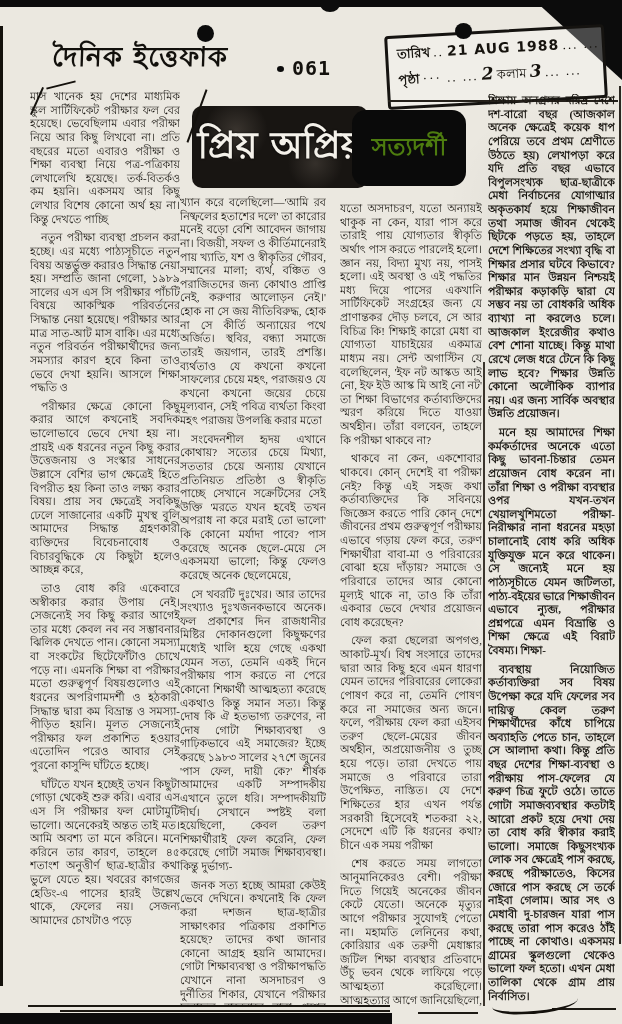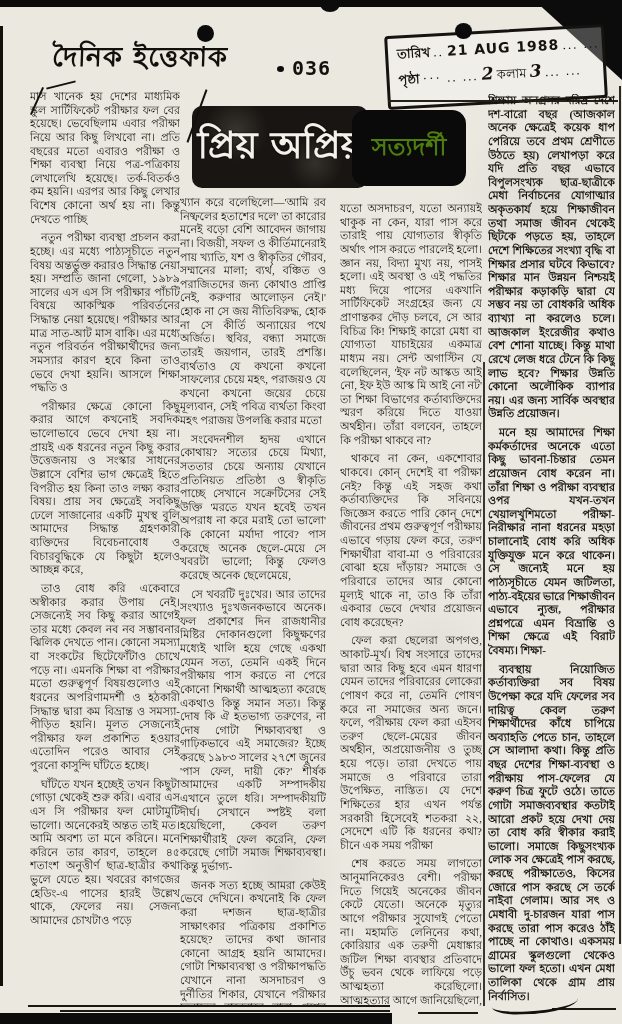--- a/index.html
+++ b/index.html
@@ -111,21 +111,21 @@
   <div class="top-bar"></div>
   <div class="top-blob"></div>
   <div class="corner-tri"></div>
   <div class="left-edge"></div>
   <div class="right-edge"></div>
   <div class="bottom-strip"></div>
 
   <div class="masthead">দৈনিক ইত্তেফাক</div>
   <div class="dot dot-masthead"></div>
   <div class="dot dot-mid"></div>
-  <div class="doc-number">036</div>
+  <div class="doc-number">061</div>
 
   <div class="stamp">
     <div class="stamp-row">
       <span class="stamp-label">তারিখ</span>
       <span class="stamp-dots">..</span>
       <span class="stamp-date">21 AUG 1988</span>
       <span class="stamp-dots">... ...</span>
     </div>
     <div class="stamp-row">
       <span class="stamp-label">পৃষ্ঠা</span>
@@ -140,29 +140,29 @@
   <div class="header-rule"></div>
 
   <div class="hl-main">প্রিয় অপ্রিয়</div>
   <div class="hl-kicker">সত্যদর্শী</div>
 
   <div class="corner-tick-a"></div>
   <div class="corner-tick-b"></div>
   <div class="pen-stroke"></div>
 
   <div class="col col-1">
-      <p>মাস খানেক হয় দেশের মাধ্যমিক স্কুল সার্টিফিকেট পরীক্ষার ফল বের হয়েছে। ভেবেছিলাম এবার পরীক্ষা নিয়ে আর কিছু লিখবো না। প্রতি বছরের মতো এবারও পরীক্ষা ও শিক্ষা ব্যবস্থা নিয়ে পত্র-পত্রিকায় লেখালেখি হয়েছে। তর্ক-বিতর্কও কম হয়নি। এরপর আর কিছু লেখার বিশেষ কোনো অর্থ হয় না। কিন্তু দেখতে পাচ্ছি</p>
+      <p>মাস খানেক হয় দেশের মাধ্যমিক স্কুল সার্টিফিকেট পরীক্ষার ফল বের হয়েছে। ভেবেছিলাম এবার পরীক্ষা নিয়ে আর কিছু লিখবো না। প্রতি বছরের মতো এবারও পরীক্ষা ও শিক্ষা ব্যবস্থা নিয়ে পত্র-পত্রিকায় লেখালেখি হয়েছে। তর্ক-বিতর্কও কম হয়নি। একসময আর কিছু লেখার বিশেষ কোনো অর্থ হয় না। কিন্তু দেখতে পাচ্ছি</p>
       <p>নতুন পরীক্ষা ব্যবস্থা প্রচলন করা হচ্ছে। এর মধ্যে পাঠ্যসূচীতে নতুন বিষয় অন্তর্ভুক্ত করারও সিদ্ধান্ত নেয়া হয়। সম্প্রতি জানা গেলো, ১৯৮৯ সালের এস এস সি পরীক্ষার পাঁচটি বিষয়ে আকস্মিক পরিবর্তনের সিদ্ধান্ত নেয়া হয়েছে। পরীক্ষার আর মাত্র সাত-আট মাস বাকি। এর মধ্যে নতুন পরিবর্তন পরীক্ষার্থীদের জন্য সমস্যার কারণ হবে কিনা তাও ভেবে দেখা হয়নি। আসলে শিক্ষা পদ্ধতি ও</p>
       <p>পরীক্ষার ক্ষেত্রে কোনো কিছু করার আগে কখনোই সবদিক ভালোভাবে ভেবে দেখা হয় না। প্রায়ই এক ধরনের নতুন কিছু করার উত্তেজনায় ও সংস্কার সাধনের উল্লাসে বেশির ভাগ ক্ষেত্রেই হিতে বিপরীত হয় কিনা তাও লক্ষ্য করার বিষয়। প্রায় সব ক্ষেত্রেই সবকিছু ঢেলে সাজানোর একটি মুখস্থ বুলি আমাদের সিদ্ধান্ত গ্রহণকারী ব্যক্তিদের বিবেচনাবোধ ও বিচারবুদ্ধিকে যে কিছুটা হলেও আচ্ছন্ন করে,</p>
       <p>তাও বোধ করি একেবারে অস্বীকার করার উপায় নেই। সেজন্যেই সব কিছু করার আগেই তার মধ্যে কেবল নব নব সম্ভাবনার ঝিলিক দেখতে পান। কোনো সমস্যা বা সংকটের ছিটেফোঁটাও চোখে পড়ে না। এমনকি শিক্ষা বা পরীক্ষার মতো গুরুত্বপূর্ণ বিষয়গুলোও এই ধরনের অপরিণামদর্শী ও হঠকারী সিদ্ধান্ত দ্বারা কম বিভ্রান্ত ও সমস্যা-পীড়িত হয়নি। মূলত সেজন্যেই পরীক্ষার ফল প্রকাশিত হওয়ার এতোদিন পরেও আবার সেই পুরনো কাসুন্দি ঘাঁটতে হচ্ছে।</p>
       <p>ঘাঁটতে যখন হচ্ছেই তখন কিছুটা গোড়া থেকেই শুরু করি। এবার এস এস সি পরীক্ষার ফল মোটামুটি ভালো। অনেকেরই অন্তত তাই মত। আমি অবশ্য তা মনে করিনে। মনে করিনে তার কারণ, তাহলে ৪৫ শতাংশ অনুত্তীর্ণ ছাত্র-ছাত্রীর কথা ভুলে যেতে হয়। খবরের কাগজের হেডিং-এ পাসের হারই উল্লেখ থাকে, ফেলের নয়। সেজন্য আমাদের চোখটাও পড়ে</p>
     </div>
   <div class="col col-2">
       <p>খ্যান করে বলেছিলো—'আমি রব নিষ্ফলের হতাশের দলে' তা কারোর মনেই বড়ো বেশি আবেদন জাগায় না। বিজয়ী, সফল ও কীর্তিমানেরাই পায় খ্যাতি, যশ ও স্বীকৃতির গৌরব, সম্মানের মালা; ব্যর্থ, বঞ্চিত ও পরাজিতদের জন্য কোথাও প্রাপ্তি নেই, করুণার আলোড়ন নেই।' হোক না সে জয় নীতিবিরুদ্ধ, হোক না সে কীর্তি অন্যায়ের পথে অর্জিত। স্থবির, বন্ধ্যা সমাজে তারই জয়গান, তারই প্রশস্তি। ব্যর্থতাও যে কখনো কখনো সাফল্যের চেয়ে মহৎ, পরাজয়ও যে কখনো কখনো জয়ের চেয়ে মূল্যবান, সেই পবিত্র ব্যর্থতা কিংবা মহৎ পরাজয় উপলব্ধি করার মতো</p>
-      <p>সংবেদনশীল হৃদয় এখানে কোথায়? সত্যের চেয়ে মিথ্যা, সততার চেয়ে অন্যায় যেখানে প্রতিনিয়ত প্রতিষ্ঠা ও স্বীকৃতি পাচ্ছে সেখানে সক্রেটিসের সেই উক্তি 'মরতে যখন হবেই তখন অপরাধ না করে মরাই তো ভালো' কি কোনো মর্যাদা পাবে? পাস করেছে অনেক ছেলে-মেয়ে সে খবরটা ভালো; কিন্তু ফেলও করেছে অনেক ছেলেমেয়ে,</p>
+      <p>সংবেদনশীল হৃদয় এখানে কোথায়? সত্যের চেয়ে মিথ্যা, সততার চেয়ে অন্যায় যেখানে প্রতিনিয়ত প্রতিষ্ঠা ও স্বীকৃতি পাচ্ছে সেখানে সক্রেটিসের সেই উক্তি 'মরতে যখন হবেই তখন অপরাধ না করে মরাই তো ভালো' কি কোনো মর্যাদা পাবে? পাস করেছে অনেক ছেলে-মেয়ে সে একসমযা ভালো; কিন্তু ফেলও করেছে অনেক ছেলেমেয়ে,</p>
       <p>সে খবরটি দুঃখের। আর তাদের সংখ্যাও দুঃখজনকভাবে অনেক। ফল প্রকাশের দিন রাজধানীর মিষ্টির দোকানগুলো কিছুক্ষণের মধ্যেই খালি হয়ে গেছে একথা যেমন সত্য, তেমনি একই দিনে পরীক্ষায় পাস করতে না পেরে কোনো শিক্ষার্থী আত্মহত্যা করেছে একথাও কিন্তু সমান সত্য। কিন্তু দোষ কি ঐ হতভাগ্য তরুণের, না দোষ গোটা শিক্ষাব্যবস্থা ও গাঢ়িকভাবে এই সমাজের? ইচ্ছে করছে ১৯৮৩ সালের ২৭শে জুনের 'পাস ফেল, দায়ী কে?' শীর্ষক আমাদের একটি সম্পাদকীয় এখানে তুলে ধরি। সম্পাদকীয়টি দীর্ঘ। সেখানে স্পষ্টই বলা হয়েছিলো, কেবল তরুণ শিক্ষার্থীরাই ফেল করেনি, ফেল করেছে গোটা সমাজ শিক্ষাব্যবস্থা। কিন্তু দুর্ভাগ্য-</p>
       <p>জনক সত্য হচ্ছে আমরা কেউই ভেবে দেখিনে। কখনোই কি ফেল করা দশজন ছাত্র-ছাত্রীর সাক্ষাৎকার পত্রিকায় প্রকাশিত হয়েছে? তাদের কথা জানার কোনো আগ্রহ হয়নি আমাদের। গোটা শিক্ষাব্যবস্থা ও পরীক্ষাপদ্ধতি যেখানে নানা অসদাচরণ ও দুর্নীতির শিকার, যেখানে পরীক্ষার ফলাফল বারেবারে নানা প্রশ্নের মুখোমুখি, প্রভাব-প্রতিপত্তির অন্যায় বা যেখানে শিক্ষা বা পরীক্ষার দ্বারা পবিত্র ক্ষেত্রটিকেও আক্রান্ত হয়েছে বলে শোনা যায়, সেখানে উত্তীর্ণদেরইবা মেধা-বিচারে যাচাই যাবে কিভাবে? যতো অনিয়ম,</p>
     </div>
   <div class="col col-3">
       <p>যতো অসদাচরণ, যতো অন্যায়ই থাকুক না কেন, যারা পাস করে তারাই পায় যোগ্যতার স্বীকৃতি অর্থাৎ পাস করতে পারলেই হলো। জ্ঞান নয়, বিদ্যা মুখ্য নয়, পাসই হলো। এই অবস্থা ও এই পদ্ধতির মধ্য দিয়ে পাসের একখানি সার্টিফিকেট সংগ্রহের জন্য যে প্রাণান্তকর দৌড় চলবে, সে আর বিচিত্র কি! শিক্ষাই কারো মেধা বা যোগ্যতা যাচাইয়ের একমাত্র মাধ্যম নয়। সেন্ট অগাস্টিন যে বলেছিলেন, 'ইফ নট আস্কড আই নো, ইফ ইউ আস্ক মি আই নো নট' তা শিক্ষা বিভাগের কর্তাব্যক্তিদের স্মরণ করিয়ে দিতে যাওয়া অর্থহীন। তাঁরা বলবেন, তাহলে কি পরীক্ষা থাকবে না?</p>
       <p>থাকবে না কেন, একশোবার থাকবে। কোন্ দেশেই বা পরীক্ষা নেই? কিন্তু এই সহজ কথা কর্তাব্যক্তিদের কি সবিনয়ে জিজ্ঞেস করতে পারি কোন্ দেশে জীবনের প্রথম গুরুত্বপূর্ণ পরীক্ষায় এভাবে গড়ায় ফেল করে, তরুণ শিক্ষার্থীরা বাবা-মা ও পরিবারের বোঝা হয়ে দাঁড়ায়? সমাজে ও পরিবারে তাদের আর কোনো মূল্যই থাকে না, তাও কি তাঁরা একবার ভেবে দেখার প্রয়োজন বোধ করেছেন?</p>
       <p>ফেল করা ছেলেরা অপগণ্ড, আকাট-মূর্খ। বিশ্ব সংসারে তাদের দ্বারা আর কিছু হবে এমন ধারণা যেমন তাদের পরিবারের লোকেরা পোষণ করে না, তেমনি পোষণ করে না সমাজের অন্য জনে। ফলে, পরীক্ষায় ফেল করা এইসব তরুণ ছেলে-মেয়ের জীবন অর্থহীন, অপ্রয়োজনীয় ও তুচ্ছ হয়ে পড়ে। তারা দেখতে পায় সমাজে ও পরিবারে তারা উপেক্ষিত, নাস্তিত। যে দেশে শিক্ষিতের হার এখন পর্যন্ত সরকারী হিসেবেই শতকরা ২২, সেদেশে এটি কি ধরনের কথা? চীনে এক সময় পরীক্ষা</p>
       <p>শেষ করতে সময় লাগতো আনুমানিকেরও বেশী। পরীক্ষা দিতে গিয়েই অনেকের জীবন কেটে যেতো। অনেকে মৃত্যুর আগে পরীক্ষার সুযোগই পেতো না। মহামতি লেনিনের কথা, কোরিয়ার এক তরুণী মেধাঙ্কার জটিল শিক্ষা ব্যবস্থার প্রতিবাদে উঁচু ভবন থেকে লাফিয়ে পড়ে আত্মহত্যা করেছিলো। আত্মহত্যার আগে জানিয়েছিলো, সে পরীক্ষাহীন দেশে চলে যেতে চায়। আমরা সেই শিক্ষাব্যবস্থার নামে এমন কড়া পরীক্ষা পদ্ধতি চাইনে। প্রতি বছর এই যে বিপুলসংখ্যক ছাত্র-ছাত্রী ফেল করে, এদের ভবিষ্যতের কথা কি কখনোই ভেবে দেখা হয়েছে? এদের কতো ভাগ ছাত্র-ছাত্রী আবার নতুন উদ্যমে পড়াশোনার সুযোগ পায়? এই</p>
     </div>
   <div class="col col-4">

